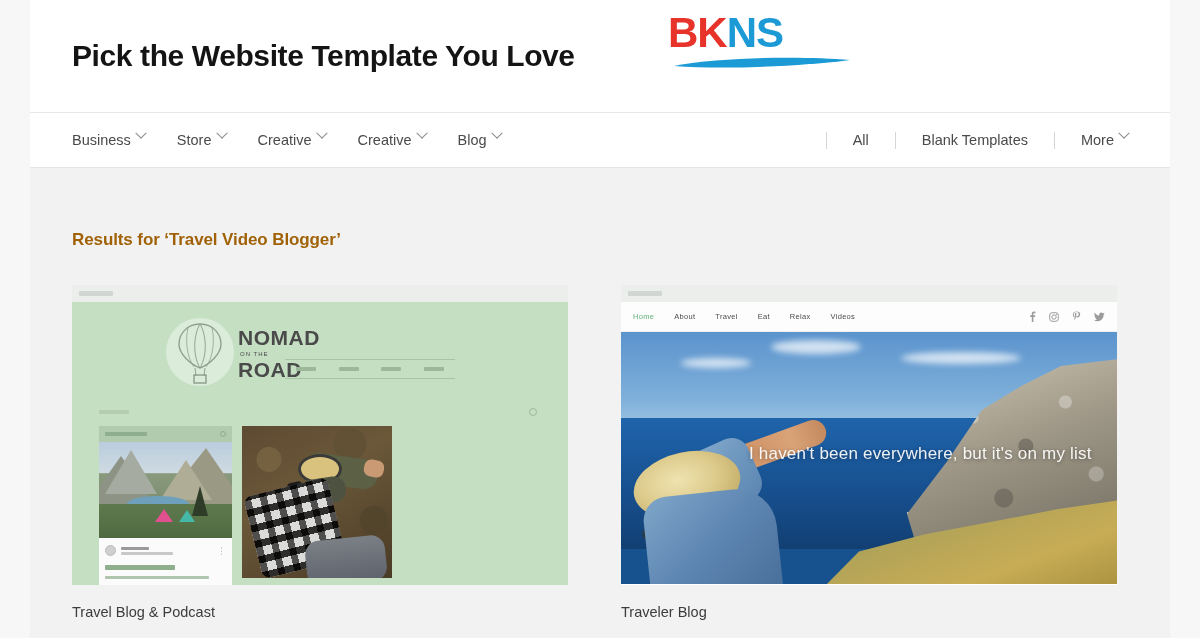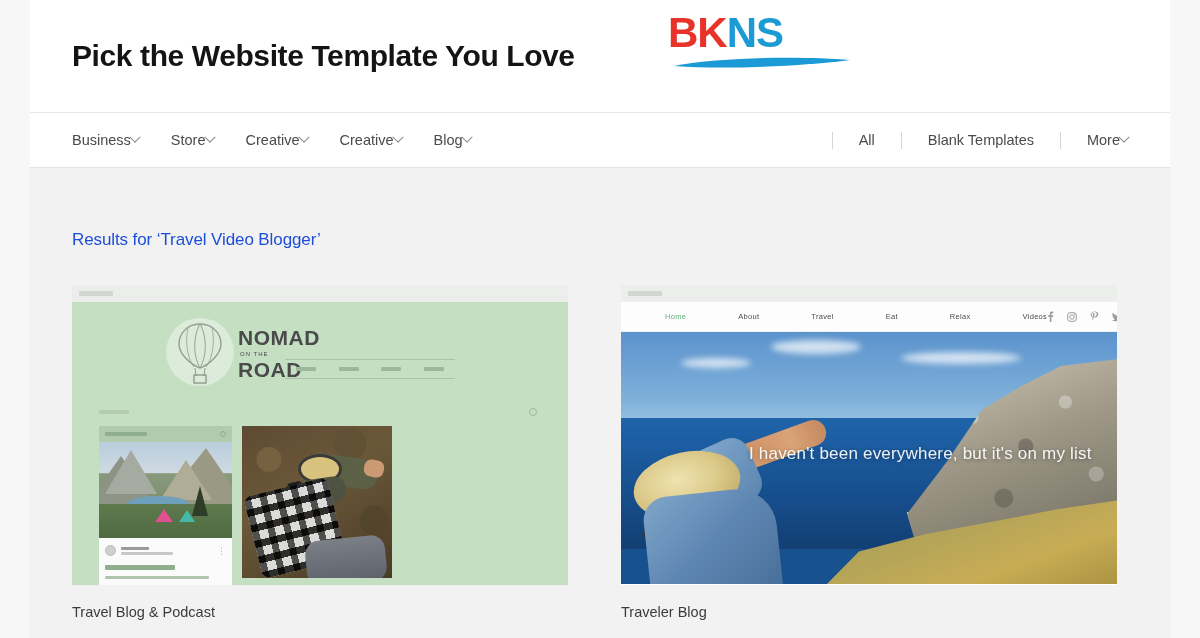--- a/index.html
+++ b/index.html
@@ -106,21 +106,21 @@
   }
   .nav-left { display: flex; align-items: center; gap: 32px; }
   .nav-right {
     position: absolute;
     right: 42px;
     display: flex;
     align-items: center;
   }
   .nav-item {
     display: inline-flex;
-    align-items: center;
+    gap: 6px;
     font-size: 14.5px;
     color: #4a4a4a;
     cursor: pointer;
     white-space: nowrap;
   }
   .chev {
     display: inline-block;
     width: 8px;
     height: 8px;
     border-right: 1.4px solid #8b8b8b;
@@ -136,22 +136,22 @@
 
   
   .main {
     background: #f2f2f2;
     height: 470px;
     padding: 0 42px;
     position: relative;
   }
   .results-title {
     font-size: 17px;
-    font-weight: normal;
-    color: #1d4ed8;
+    font-weight: bold;
+    color: #a16207;
     padding-top: 62px;
     letter-spacing: -0.1px;
   }
 
   .grid {
     display: flex;
     gap: 53px;
     margin-top: 35px;
   }
   .card { width: 496px; cursor: pointer; }
@@ -412,21 +412,20 @@
     align-items: center;
     padding: 0 12px;
     border-bottom: 1px solid #f0f0f0;
   }
   .t2-links { display: flex; gap: 20px; }
   .t2-link {
     font-size: 7.5px;
     color: #4d4d4d;
     letter-spacing: .3px;
     cursor: pointer;
-    margin-left: 32px;
   }
   .t2-link.active { color: #64b37a; }
   .t2-social { margin-left: auto; display: flex; gap: 13px; align-items: center; }
   .t2-soc-icon { color: #9b9b9b; }
 
   .t2-hero {
     height: 252px;
     position: relative;
     overflow: hidden;
     background: linear-gradient(#4d86c6 0%, #3f7ec4 26%, #2a6db8 40%, #1e5ea6 62%, #17528f 78%);

